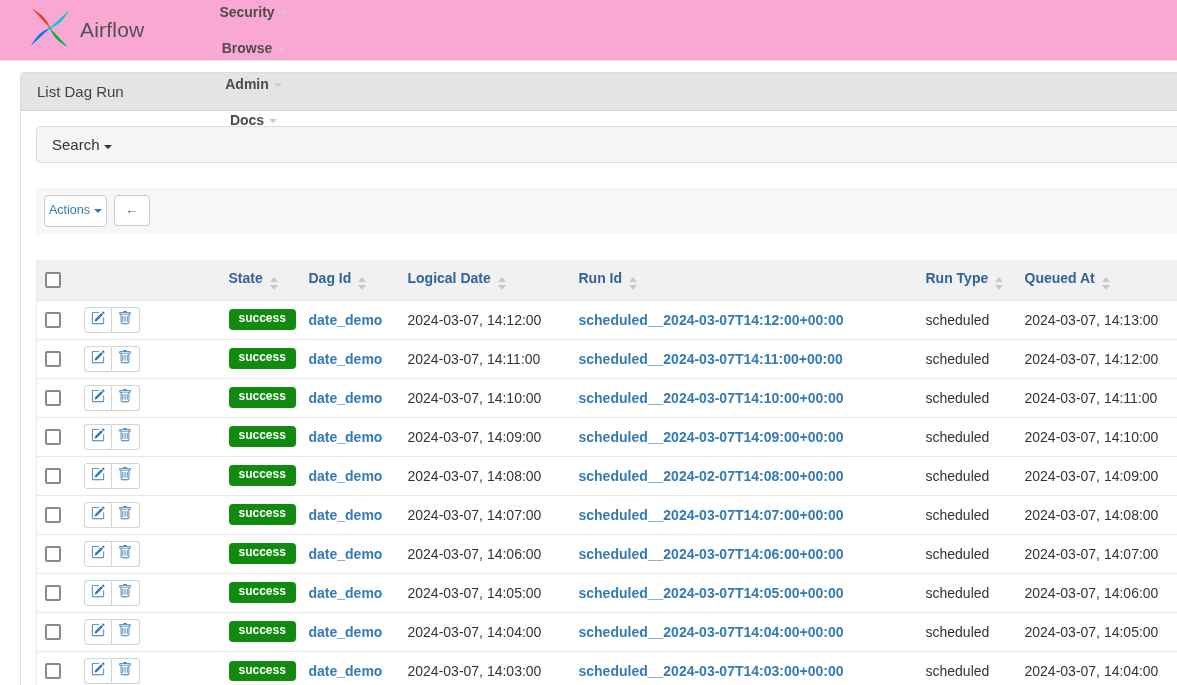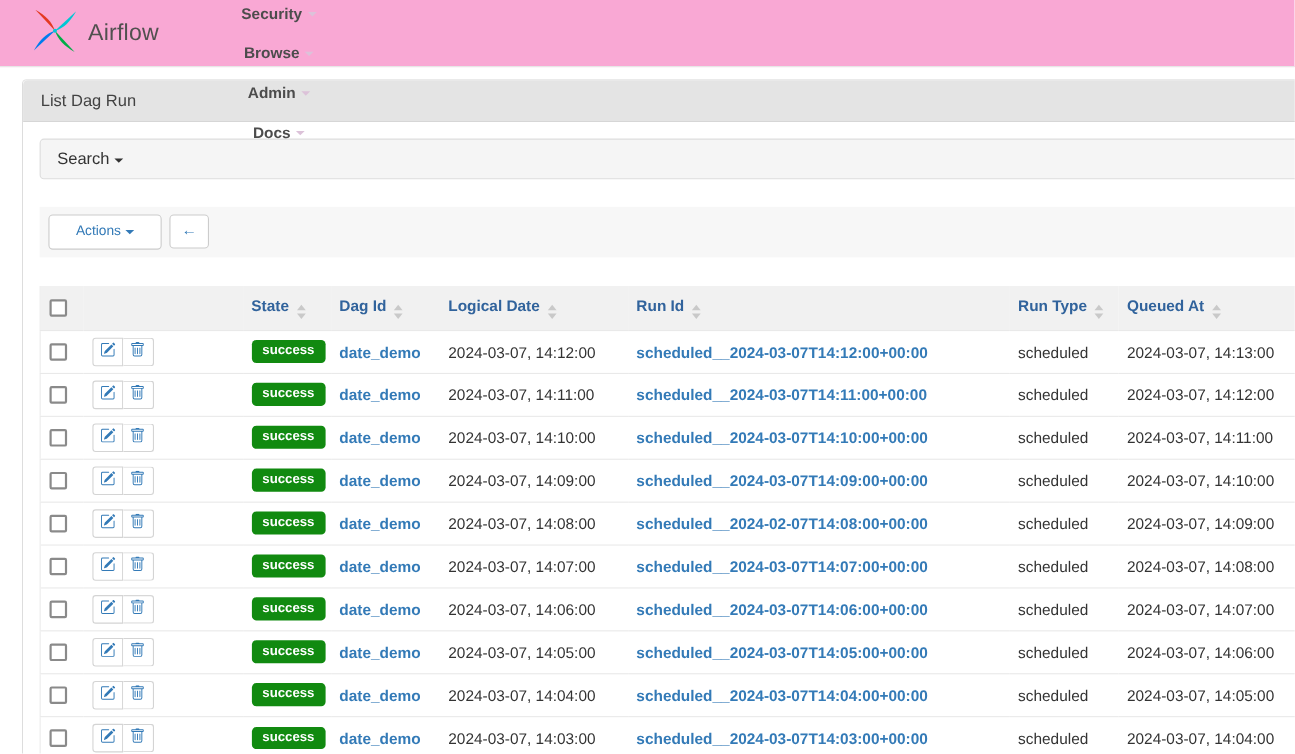--- a/index.html
+++ b/index.html
@@ -26,21 +26,21 @@
                    padding:10px 16px; font-size:15px; color:#424242; }
   .panel-body { padding:15px; background:#fff; }
 
   
   .search-bar { background:#f5f5f5; border:1px solid #ddd; border-radius:4px; padding:9px 15px;
                 font-size:15px; color:#333; cursor:pointer; }
   .caret-dark { border-top-color:#333; margin-left:4px; vertical-align:1px; }
 
   
   .actions-strip { margin-top:25px; background:#f7f7f7; padding:7px 8px; display:flex; align-items:center; }
-  .btn { background:#fff; border:1px solid #ccc; border-radius:4px; padding:6px 24px;
+  .btn { background:#fff; border:1px solid #ccc; border-radius:4px; padding:6px 4px;
          font-size:12.5px; color:#337ab7; cursor:pointer; font-family:inherit; line-height:1.4; }
   .btn-back { margin-left:7px; font-size:14px; font-weight:bold; padding:4px 10px 5px; }
   .caret-blue { border-top-color:#337ab7; margin-left:4px; vertical-align:1px; }
 
   
   table { margin-top:26px; border-collapse:collapse; width:1231px; table-layout:fixed;
           border-left:1px solid #ececec; }
   thead th { background:#f1f1f1; text-align:left; font-size:14px; font-weight:bold; color:#31639c;
              padding:10px 8px; cursor:pointer; white-space:nowrap; }
   tbody td { padding:6px 8px; height:39px; border-top:1px solid #e9e9e9; font-size:14px;

